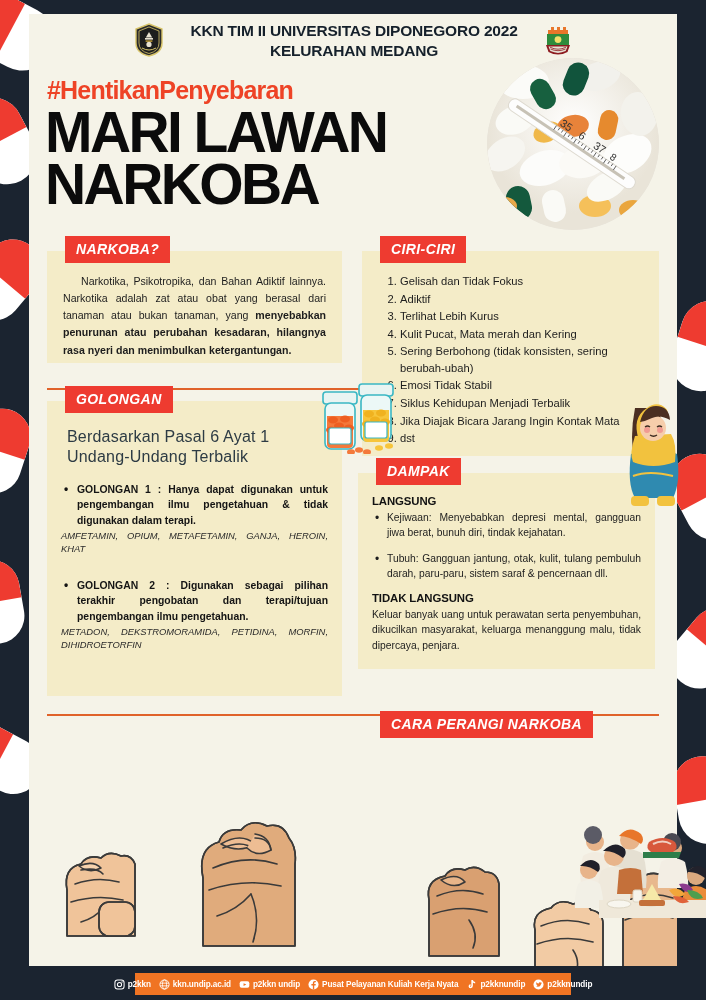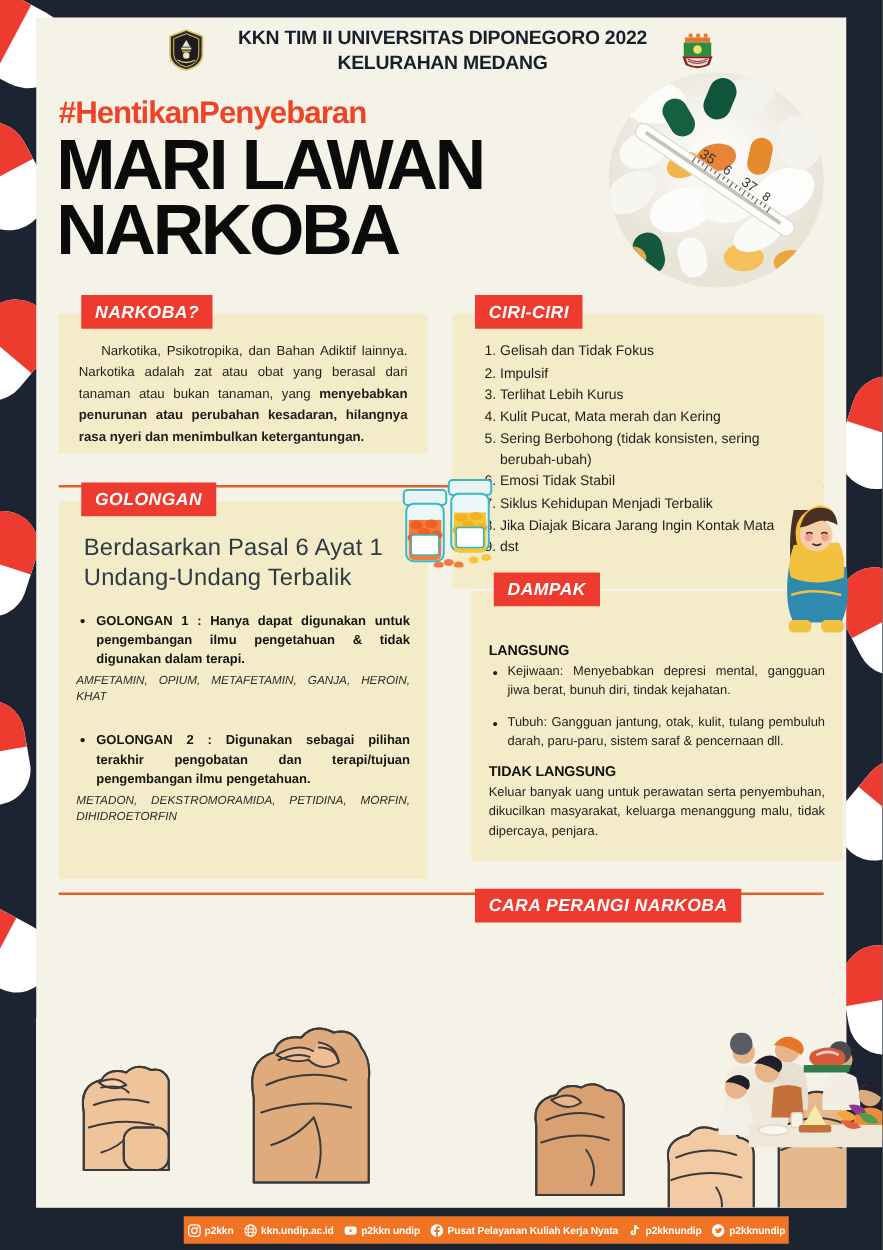--- a/index.html
+++ b/index.html
@@ -115,21 +115,21 @@
     position: absolute; left: 18px; width: 612px; height: 2px;
     background: #e0622a;
   }
 
   #sec-golongan { left: 18px; top: 372px; width: 295px; }
   #sec-golongan .chip { margin-left: 18px; }
   #sec-golongan .cream {
     margin-top: -12px; padding: 26px 14px 22px 14px;
   }
   .gol-head {
-    font-size: 19px; line-height: 1.28; color: #2d3b44;
+    font-size: 16px; line-height: 1.28; color: #2d3b44;
     font-weight: 400; letter-spacing: 0.2px;
     padding-left: 6px; margin-bottom: 14px;
   }
   .gol-item { margin-bottom: 6px; }
   .gol-bullet {
     position: relative; padding-left: 16px;
     font-size: 10.4px; line-height: 1.48; font-weight: 700;
     color: #141414; text-align: justify;
   }
   .gol-bullet::before {
@@ -138,36 +138,36 @@
   }
   .gol-list {
     font-size: 9.4px; line-height: 1.42; font-style: italic;
     color: #2a2a2a; text-align: justify; margin-top: 1px;
   }
   .gol-gap { height: 16px; }
 
   #sec-ciri { left: 333px; top: 222px; width: 297px; }
   #sec-ciri .chip { margin-left: 18px; }
   #sec-ciri .cream {
-    margin-top: -12px; padding: 22px 12px 23px 12px;
+    margin-top: -12px; padding: 22px 12px 8px 12px;
   }
   .ciri-ol {
     list-style: decimal; padding-left: 26px;
     font-size: 11.2px; line-height: 1.48; color: #1d1d1d;
   }
   .ciri-ol li { margin-bottom: 1px; }
 
-  #sec-dampak { left: 348px; top: 444px; width: 297px; }
+  #sec-dampak { left: 329px; top: 444px; width: 297px; }
   #sec-dampak .chip { margin-left: 18px; }
   #sec-dampak .cream {
     margin-top: -12px; padding: 22px 14px 16px 14px;
   }
   .dmp-h {
     font-size: 11.4px; font-weight: 800; color: #121212;
-    letter-spacing: -0.1px; margin-bottom: 3px; margin-top: 20px;
+    letter-spacing: -0.1px; margin-bottom: 3px;
   }
   .dmp-b {
     position: relative; padding-left: 15px;
     font-size: 10.3px; line-height: 1.5; color: #1d1d1d;
     text-align: justify; margin-bottom: 10px;
   }
   .dmp-b::before {
     content: "•"; position: absolute; left: 3px; top: -1px; font-size: 12px;
   }
   .dmp-p {
@@ -196,26 +196,25 @@
   #fists {
     position: absolute; left: 29px; bottom: 34px;
     width: 648px; height: 152px; overflow: hidden;
     background: #f5f3e8;
     z-index: 3;
   }
 
   
   #footer {
     position: absolute; left: 135px; bottom: 5px;
-    width: 484px; height: 22px;
+    width: 436px; height: 22px;
     background: #f07423;
     display: flex; align-items: center; justify-content: center;
     gap: 8px; z-index: 20;
     padding: 0 6px;
-    margin-left: 12px;
   }
   .fitem { display: flex; align-items: center; gap: 3px; }
   .fitem .ftxt {
     color: #ffffff; font-size: 8.2px; font-weight: 700;
     white-space: nowrap; letter-spacing: -0.1px;
   }
   .fico { width: 11px; height: 11px; flex: 0 0 auto; }
 </style>
 </head>
 <body>
@@ -370,21 +369,21 @@
         </div>
         <div class="gol-gap"></div>
       </div>
     </div>
 
     <div class="sec" id="sec-ciri">
       <div class="chip">CIRI-CIRI</div>
       <div class="cream">
         <ol class="ciri-ol">
           <li>Gelisah dan Tidak Fokus</li>
-          <li>Impulsif</li>
+          <li>Adiktif</li>
           <li>Terlihat Lebih Kurus</li>
           <li>Kulit Pucat, Mata merah dan Kering</li>
           <li>Sering Berbohong (tidak konsisten, sering berubah-ubah)</li>
           <li>Emosi Tidak Stabil</li>
           <li>Siklus Kehidupan Menjadi Terbalik</li>
           <li>Jika Diajak Bicara Jarang Ingin Kontak Mata</li>
           <li>dst</li>
         </ol>
       </div>
     </div>

